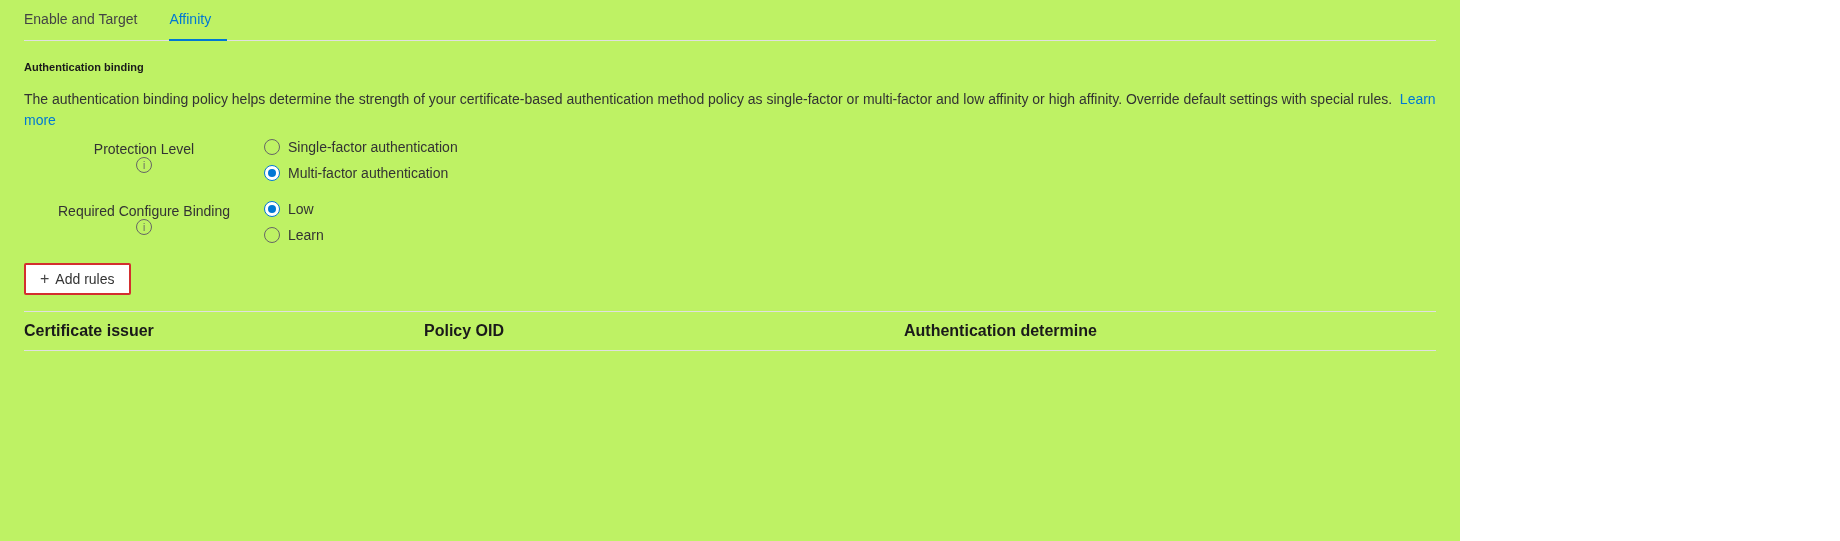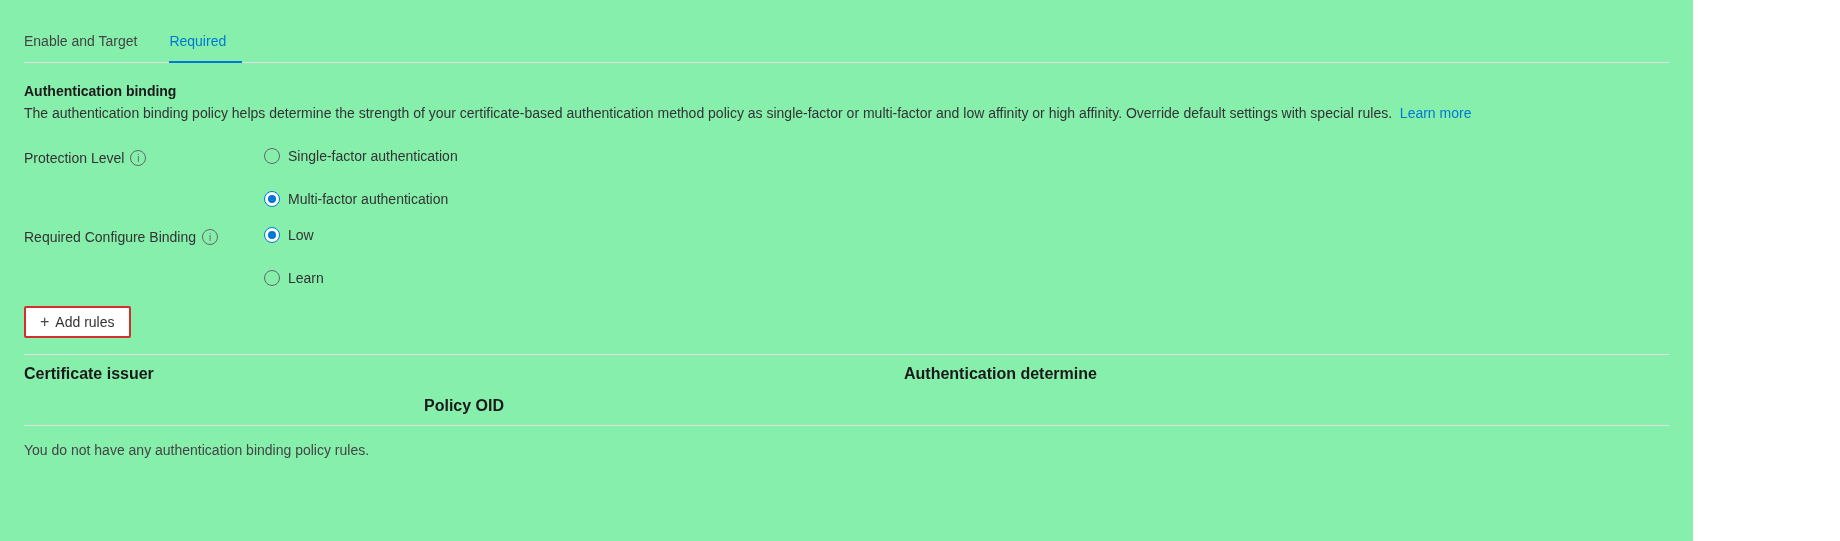--- a/index.html
+++ b/index.html
@@ -10,24 +10,24 @@
 
     body {
       font-family: 'Segoe UI', -apple-system, BlinkMacSystemFont, sans-serif;
       font-size: 14px;
       color: #1a1a1a;
       background: #ffffff;
       padding: 0;
     }
 
     .page-container {
-      width: 1693px;
+      width: 1460px;
       min-height: 541px;
-      background: #86efac;
-      padding: 24px 24px;
+      background: #bef264;
+      padding: 2px 24px;
     }
 
     
     .tabs {
       display: flex;
       border-bottom: 1px solid #e0e0e0;
       margin-bottom: 20px;
     }
 
     .tab {
@@ -43,29 +43,29 @@
 
     .tab.active {
       color: #0078d4;
       border-bottom: 2px solid #0078d4;
       font-weight: 500;
     }
 
     
     .section-title {
       font-weight: 700;
-      font-size: 14px;
-      margin-bottom: 4px;
+      font-size: 11px;
+      margin-bottom: 16px;
     }
 
     .description {
       font-size: 14px;
       color: #333;
       line-height: 1.5;
-      margin-bottom: 24px;
+      margin-bottom: 8px;
       max-width: 1600px;
     }
 
     .learn-more {
       color: #0078d4;
       text-decoration: none;
       cursor: pointer;
     }
 
     
@@ -76,41 +76,41 @@
     }
 
     .field-label {
       width: 240px;
       min-width: 240px;
       font-size: 14px;
       color: #333;
       padding-top: 2px;
       display: flex;
       align-items: center;
-      gap: 6px;
+      flex-direction: column;
     }
 
     .info-icon {
       width: 16px;
       height: 16px;
       border: 1px solid #666;
       border-radius: 50%;
       display: inline-flex;
       align-items: center;
       justify-content: center;
       font-size: 10px;
       color: #666;
       cursor: pointer;
       flex-shrink: 0;
     }
 
     .radio-group {
       display: flex;
       flex-direction: column;
-      gap: 27px;
+      gap: 10px;
     }
 
     .radio-item {
       display: flex;
       align-items: center;
       gap: 8px;
       cursor: pointer;
     }
 
     .radio-item input[type="radio"] {
@@ -179,21 +179,20 @@
     }
 
     .col-certificate-issuer {
       width: 400px;
       min-width: 400px;
     }
 
     .col-policy-oid {
       width: 480px;
       min-width: 480px;
-      margin-top: 32px;
     }
 
     .col-auth-strength {
       width: 380px;
       min-width: 380px;
     }
 
     .col-affinity-binding {
       flex: 1;
     }
@@ -214,21 +213,21 @@
 <body>
 
 <div class="page-container">
 
   
   <div class="tabs">
     <div class="tab">
       <span>Enable and Target</span>
     </div>
     <div class="tab active">
-      <span>Required</span>
+      <span>Affinity</span>
     </div>
   </div>
 
   
   <div class="section-title">Authentication binding</div>
 
   
   <p class="description">
     <span>The authentication binding policy helps determine the strength of your certificate-based authentication method policy as single-factor or multi-factor and low affinity or high affinity. Override default settings with special rules.</span>
     &nbsp;<a class="learn-more">Learn more</a>
@@ -276,16 +275,15 @@
     <span>Add rules</span>
   </button>
 
   
   <div class="table-section">
     <div class="table-header">
       <div class="th col-certificate-issuer">Certificate issuer</div>
       <div class="th col-policy-oid">Policy OID</div>
       <div class="th col-auth-strength">Authentication determine</div>
     </div>
-    <div class="empty-message">You do not have any authentication binding policy rules.</div>
   </div>
 
 </div>
 
 </body></html>

